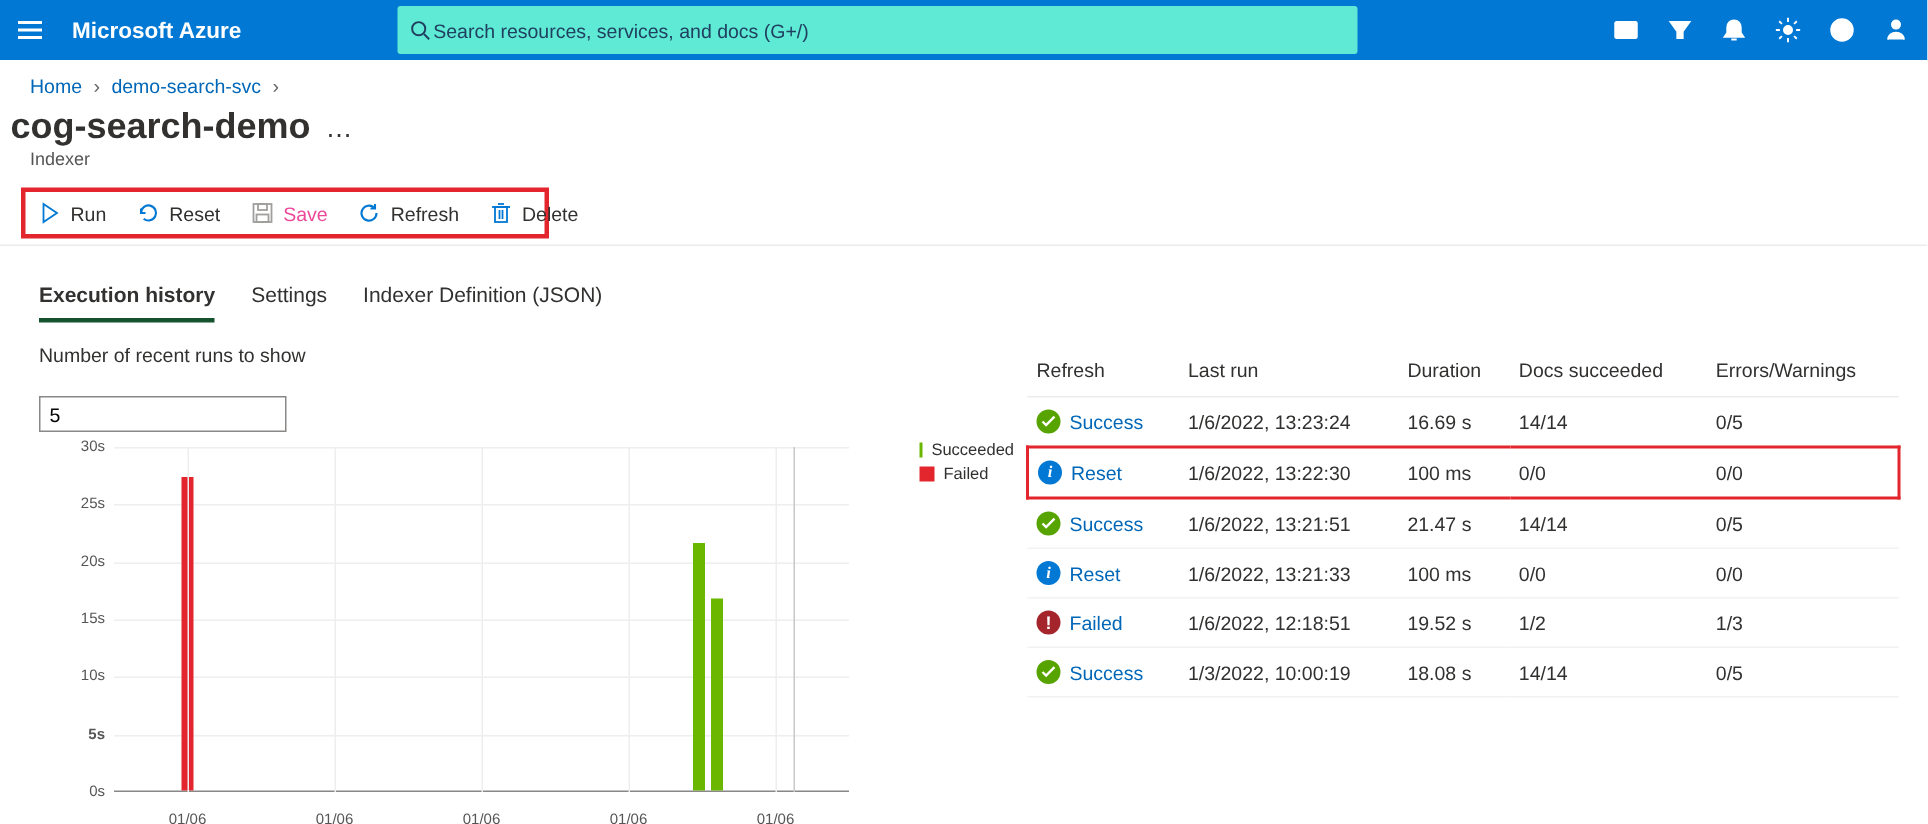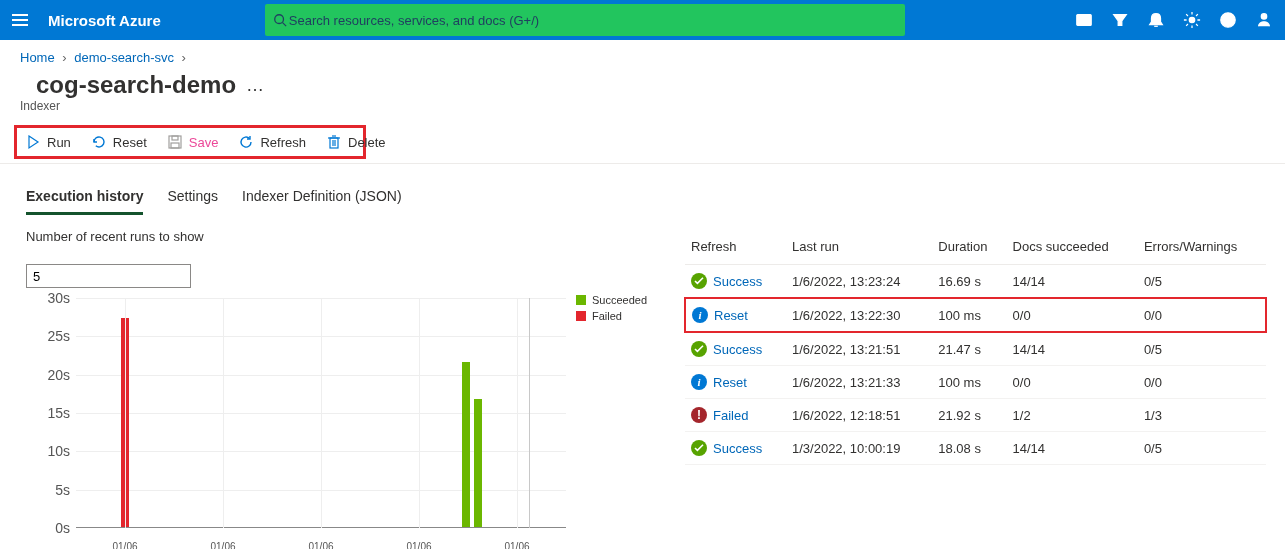--- a/index.html
+++ b/index.html
@@ -3,31 +3,31 @@
 <meta charset="utf-8">
 <style>
   * { box-sizing: border-box; }
   html, body { margin:0; padding:0; font-family: "Segoe UI", Arial, sans-serif; font-size:13px; color:#323130; background:#fff; }
   body { width:1285px; }
   
   .topbar { height:40px; background:#0078d4; color:#fff; display:flex; align-items:center; padding:0 12px; gap:14px; }
   .hamburger { cursor:pointer; display:flex; flex-direction:column; gap:3px; }
   .hamburger span { width:16px; height:2px; background:#fff; }
   .brand { font-weight:600; font-size:15px; margin-left:6px; margin-right:90px; }
-  .searchbox { flex:0 0 640px; height:28px; background:#22c55e; display:flex; align-items:center; border-radius:2px; padding:16px 8px; color:#204060; }
+  .searchbox { flex:0 0 640px; height:28px; background:#5eead4; display:flex; align-items:center; border-radius:2px; padding:16px 8px; color:#204060; }
   .searchbox input { flex:1; border:none; background:transparent; font-size:13px; color:#204060; outline:none; }
   .searchbox input::placeholder { color:#204060; }
   .topicons { margin-left:auto; display:flex; gap:18px; align-items:center; }
   .topicon { width:18px; height:18px; cursor:pointer; fill:#fff; stroke:#fff; }
   
   .breadcrumb { padding:10px 20px 6px; font-size:13px; }
   .breadcrumb a { color:#0067b8; text-decoration:none; }
   .breadcrumb .sep { color:#666; padding:0 4px; }
   
-  .heading { padding:0 36px; display:flex; align-items:center; gap:10px; }
+  .heading { padding:0 7px; display:flex; align-items:center; gap:10px; }
   .heading h1 { font-size:24px; font-weight:600; margin:0; }
   .heading .dots { color:#333; font-size:18px; letter-spacing:2px; cursor:pointer; }
   .subhead { padding:0 20px 8px; color:#555; font-size:12px; }
   
   .toolbar-wrap { padding:4px 14px;}
   .toolbar { display:flex; gap:20px; align-items:center; height:34px; border:3px solid #e3262d; padding:0 8px; width:352px; }
   .tbtn { display:flex; align-items:center; gap:6px; color:#323130; font-size:13px; cursor:pointer; }
   .tbtn.disabled { color:#ec4899; }
   .tbtn svg { width:16px; height:16px; }
   .tbtn:not(.disabled) svg { stroke:#0078d4; fill:none; }
@@ -40,28 +40,28 @@
   
   .content { display:flex; padding:14px 18px 0 26px; gap:8px; }
   .left { flex:0 0 640px; }
   .right { flex:1; }
   .left-label { font-size:13px; margin-bottom:20px;}
   .numinput { width:165px; height:24px; border:1px solid #8a8886; padding:2px 6px; font-size:13px; display:block;}
   
   .chartwrap { display:flex; gap:10px; margin-top:4px; }
   .chart { position:relative; width:540px; height:260px; }
   .plot { position:absolute; left:50px; right:0; top:6px; bottom:24px; border-bottom:1px solid #888; }
-  .ytick { position:absolute; left:0; width:44px; text-align:right; font-size:14px; color:#555; transform:translateY(-50%);}
+  .ytick { position:absolute; left:0; width:44px; text-align:right; font-size:10px; color:#555; transform:translateY(-50%);}
   .grid { position:absolute; left:50px; right:0; border-top:1px solid #eee; }
   .vline { position:absolute; top:6px; bottom:24px; width:1px; background:#eee;}
   .cursorline { background:#c8c8c8;}
   .xtick { position:absolute; bottom:0; font-size:10px; color:#555; transform:translateX(-50%); }
   .bar { position:absolute; bottom:0; width:8px; }
   .legend { width:100px; padding-top:2px; }
-  .legend-row { display:flex; align-items:center; gap:6px; font-size:11px; margin-bottom:4px;}
+  .legend-row { display:flex; align-items:center; gap:6px; font-size:11px; margin-bottom:4px;margin-left:37px;}
   .swatch { width:10px; height:10px;}
   
   table.runs { width:100%; border-collapse:collapse; font-size:13px; }
   table.runs th { text-align:left; font-weight:400; color:#323130; padding:10px 6px; border-bottom:1px solid #edebe9; }
   table.runs td { padding:8px 6px; border-bottom:1px solid #f3f2f1; vertical-align:middle;}
   .statcell { display:flex; align-items:center; gap:6px;}
   .statcell a { color:#0067b8; text-decoration:none;}
   .ico-success { width:16px; height:16px; border-radius:50%; background:#57a300; display:flex; align-items:center; justify-content:center;}
   .ico-success svg { width:10px; height:8px; stroke:#fff; fill:none; stroke-width:2;}
   .ico-info { width:16px; height:16px; border-radius:50%; background:#0078d4; color:#fff; display:flex; align-items:center; justify-content:center; font-size:11px; font-weight:700; font-style:italic; font-family:Georgia,serif;}
@@ -180,21 +180,21 @@
 </div>
 
 <div class="content">
 
   <div class="left">
     <div class="left-label">Number of recent runs to show</div>
     <input class="numinput" value="5" style="">
     <div class="chartwrap">
       <div class="chart" id="chart">
           <div class="ytick" style="top: 236px;">0s</div>
-          <div class="ytick" style="top: 197.667px;">5s</div>
+          <div class="ytick" style="top: 197.667px; font-weight: bold;">5s</div>
           <div class="grid" style="top: 197.667px;"></div>
           <div class="ytick" style="top: 159.333px;">10s</div>
           <div class="grid" style="top: 159.333px;"></div>
           <div class="ytick" style="top: 121px;">15s</div>
           <div class="grid" style="top: 121px;"></div>
           <div class="ytick" style="top: 82.6667px;">20s</div>
           <div class="grid" style="top: 82.6667px;"></div>
           <div class="ytick" style="top: 44.3333px;">25s</div>
           <div class="grid" style="top: 44.3333px;"></div>
           <div class="ytick" style="top: 6px;">30s</div>
@@ -298,21 +298,21 @@
             <td>0/0</td>
           </tr>
           <tr>
             <td>
               <div class="statcell">
                 <span class="ico-fail">!</span>
                 <a href="#">Failed</a>
               </div>
             </td>
             <td>1/6/2022, 12:18:51</td>
-            <td>21.92 s</td>
+            <td>19.52 s</td>
             <td>1/2</td>
             <td>1/3</td>
           </tr>
           <tr>
             <td>
               <div class="statcell">
                 <span class="ico-success">
                   <svg viewBox="0 0 12 10">
                     <polyline points="1,5 4,8 11,1"></polyline>
                   </svg>

